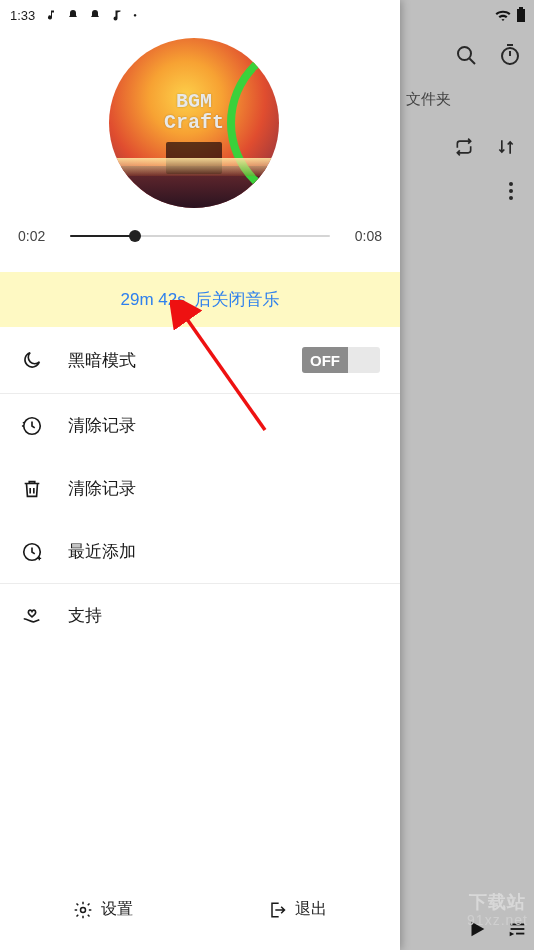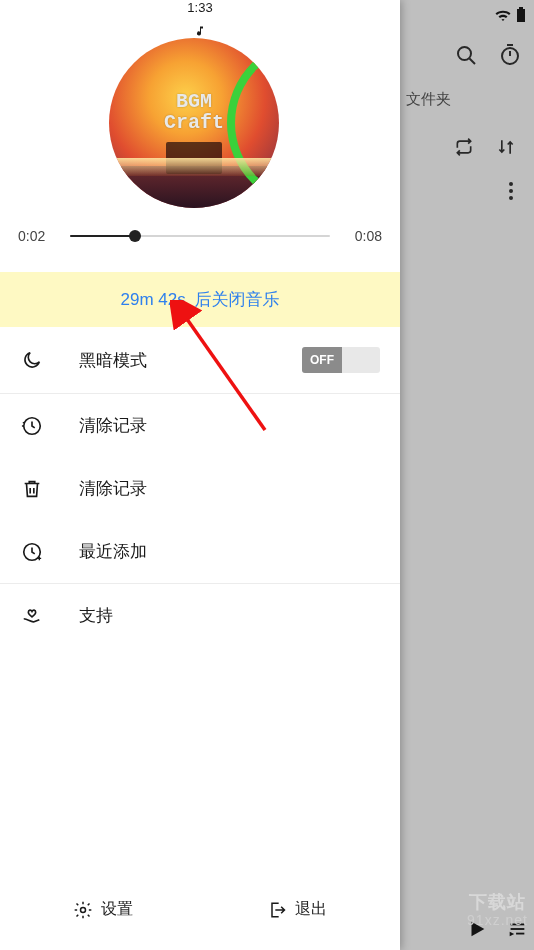--- a/index.html
+++ b/index.html
@@ -25,21 +25,21 @@
   
   .drawer {
     position: absolute; left: 0; top: 0; width: 400px; height: 100%;
     background: #fff;
     box-shadow: 2px 0 8px rgba(0,0,0,0.25);
     display: flex; flex-direction: column;
     z-index: 2;
   }
   .statusbar {
     height: 30px; display: flex; align-items: center; gap: 10px; padding: 0 10px;
-    font-size: 13px; color: #1a1a1a; flex-direction: column;
+    font-size: 13px; color: #1a1a1a;
   }
   .album-zone {
     display: flex; justify-content: center; padding: 8px 12px 6px 0;
   }
   .album {
     width: 170px; height: 170px; border-radius: 50%;
     background: radial-gradient(circle at 45% 35%, #fdd04a 0%, #f7a233 25%, #e04d2f 55%, #7a2c43 90%);
     position: relative; overflow: hidden;
   }
   .album::after{
@@ -78,33 +78,33 @@
   .track-thumb { position: absolute; top: 50%; transform: translate(-50%,-50%); width: 12px; height: 12px; border-radius: 50%; background: #222; }
 
   .gap { height: 20px; }
   .timer-banner {
     background: #fef9c3; color: #2f80ed; text-align: center;
     font-size: 17px; padding: 16px 0;
   }
   .timer-banner .sub { color: #2f80ed; margin-left: 4px; }
 
   .row {
-    display: flex; align-items: center; gap: 35px;
+    display: flex; align-items: center; gap: 24px;
     padding: 20px 20px;
   }
   .row .icon { width: 24px; display:flex; justify-content:center; color:#222;}
   .row .label { font-size: 17px; color: #1a1a1a; flex: 1; }
   .divider { height: 1px; background: #ececec; margin: 0; }
 
   .toggle {
     display: flex; align-items: center; background: #e8e8e8; border-radius: 3px;
     width: 78px; height: 26px; position: relative; overflow: hidden;
   }
   .toggle .off {
-    background: #8b8b8b; color: #fff; font-size: 12px; font-weight: 600;
+    background: #8b8b8b; color: #fff; font-size: 15px; font-weight: 600;
     padding: 0 8px; height: 100%; display:flex; align-items:center;
   }
   .toggle .handle { flex:1; }
 
   .bottom-bar {
     position: absolute; left: 0; bottom: 16px; width: 100%;
     display: flex; justify-content: space-around; align-items: center;
     padding: 14px 6px;
   }
   .bottom-item { display: flex; align-items: center; gap: 8px; font-size: 16px; color: #222; }

